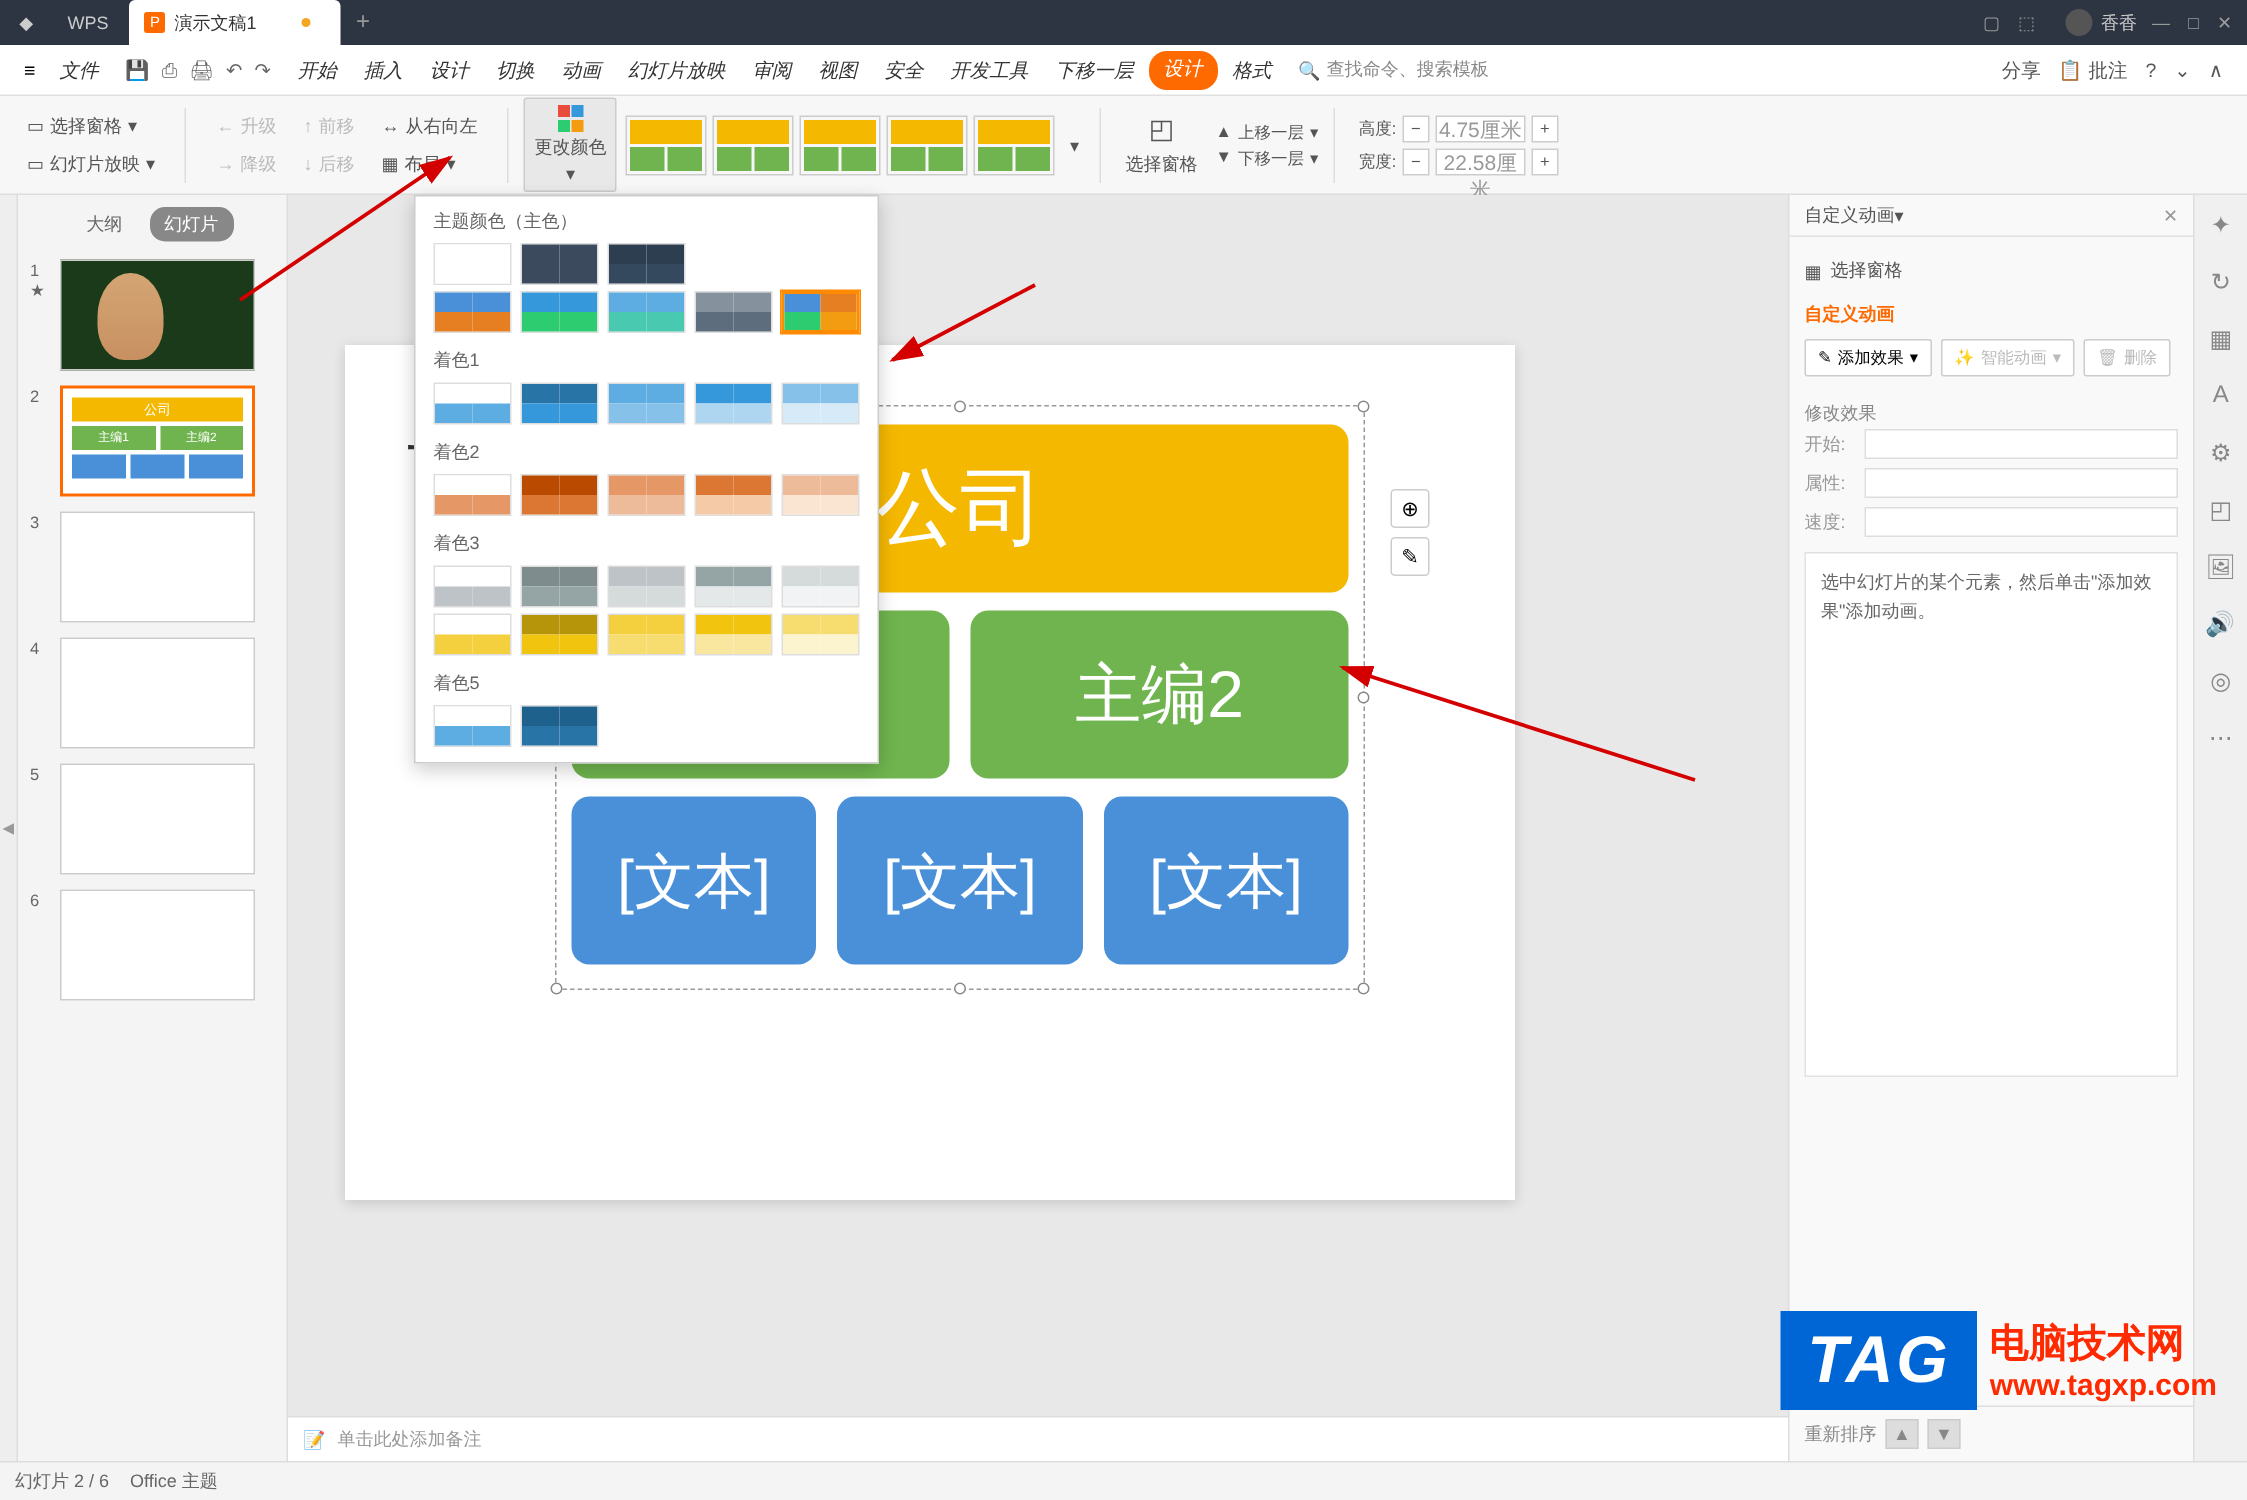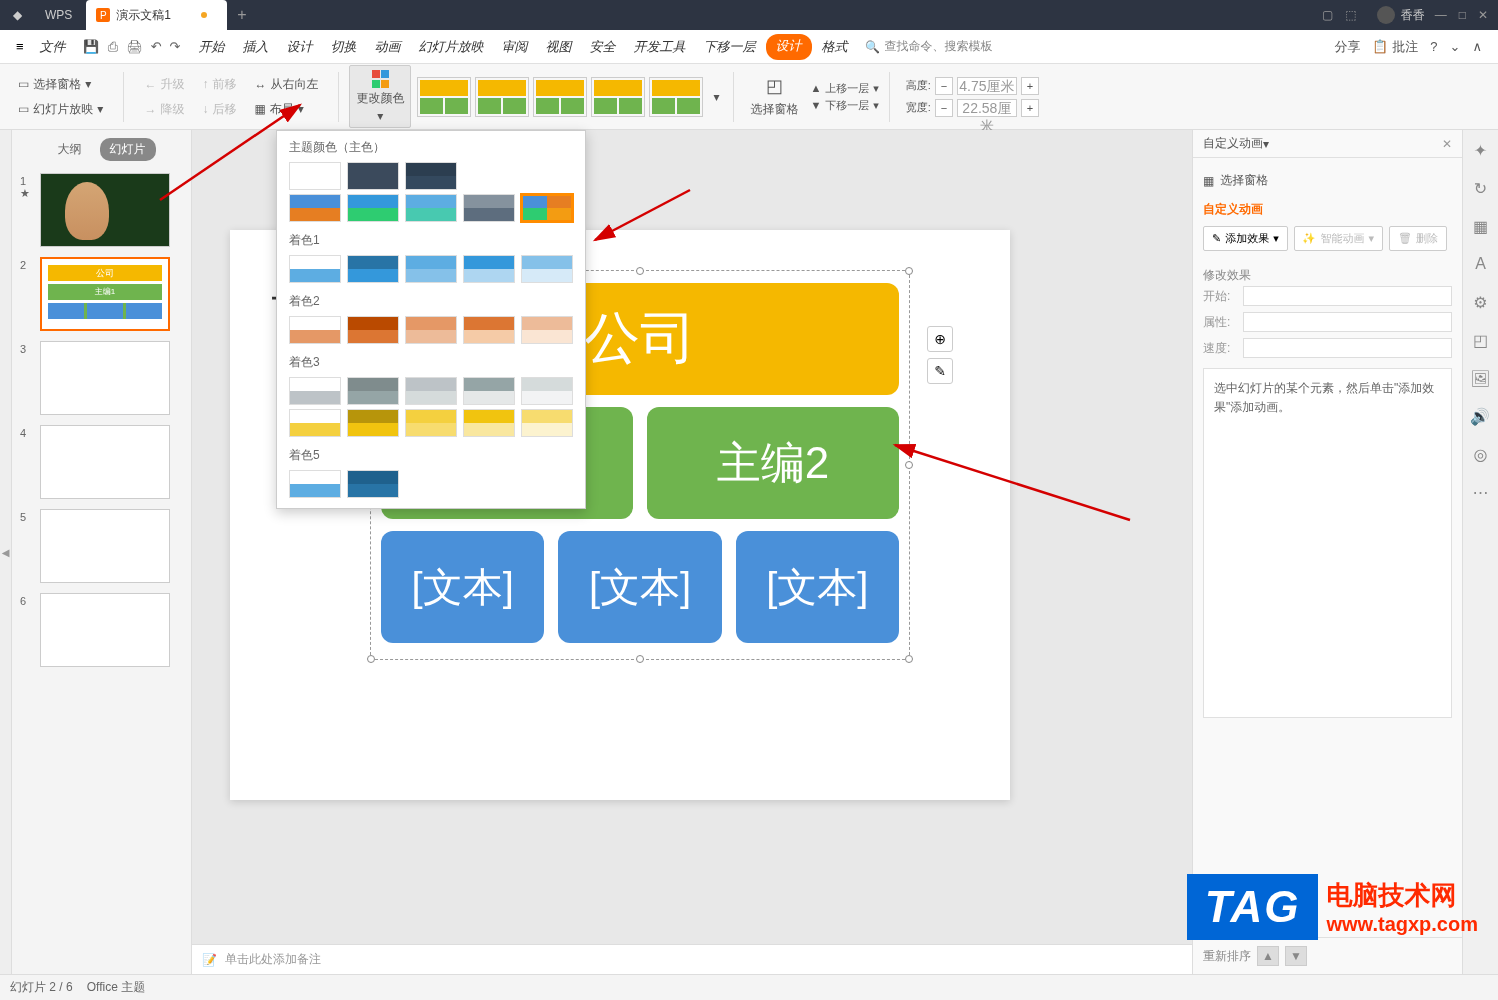--- a/index.html
+++ b/index.html
@@ -50,21 +50,21 @@
 .panel-tab.active{background:#888;color:#fff;border-radius:10px;}
 .thumbs{flex:1;overflow-y:auto;padding:4px 8px;}
 .thumb-item{display:flex;gap:6px;margin-bottom:10px;}
 .thumb-num{width:14px;font-size:11px;color:#666;padding-top:2px;}
 .thumb-slide{width:130px;height:74px;background:#fff;border:1px solid #ccc;position:relative;}
 .thumb-slide.selected{border:2px solid #ff6a00;}
 .thumb-slide.s1{background:#1a3a1a;}
 .thumb-slide.s1 .face{position:absolute;left:24px;top:8px;width:44px;height:58px;background:linear-gradient(#d4a574,#c89060);border-radius:50% 50% 40% 40%;}
 .thumb-slide.s2{padding:6px;display:flex;flex-direction:column;gap:3px;}
 .thumb-slide.s2 .tr1{height:16px;background:#f5b800;color:#fff;font-size:9px;text-align:center;line-height:16px;}
-.thumb-slide.s2 .tr2{display:flex;gap:3px;height:16px;flex-direction:column;}
+.thumb-slide.s2 .tr2{display:flex;gap:3px;height:16px;}
 .thumb-slide.s2 .tr2 div{flex:1;background:#6fb44e;color:#fff;font-size:8px;text-align:center;line-height:16px;}
 .thumb-slide.s2 .tr3{display:flex;gap:3px;height:16px;}
 .thumb-slide.s2 .tr3 div{flex:1;background:#4a90d9;}
 .panel-collapse{width:12px;background:#eee;border-right:1px solid #ddd;display:flex;align-items:center;justify-content:center;cursor:pointer;color:#999;font-size:10px;}
 
 .canvas-area{flex:1;background:#e8e8e8;position:relative;overflow:hidden;}
 .slide-canvas{position:absolute;left:38px;top:100px;width:780px;height:570px;background:#fff;box-shadow:0 2px 8px rgba(0,0,0,.15);}
 .slide-title{position:absolute;left:42px;top:40px;font-size:32px;font-weight:bold;color:#333;}
 .slide-bullet{position:absolute;left:50px;top:110px;font-size:16px;color:#555;}
 .smartart{position:absolute;left:140px;top:40px;width:540px;height:390px;border:1px dashed #999;}

